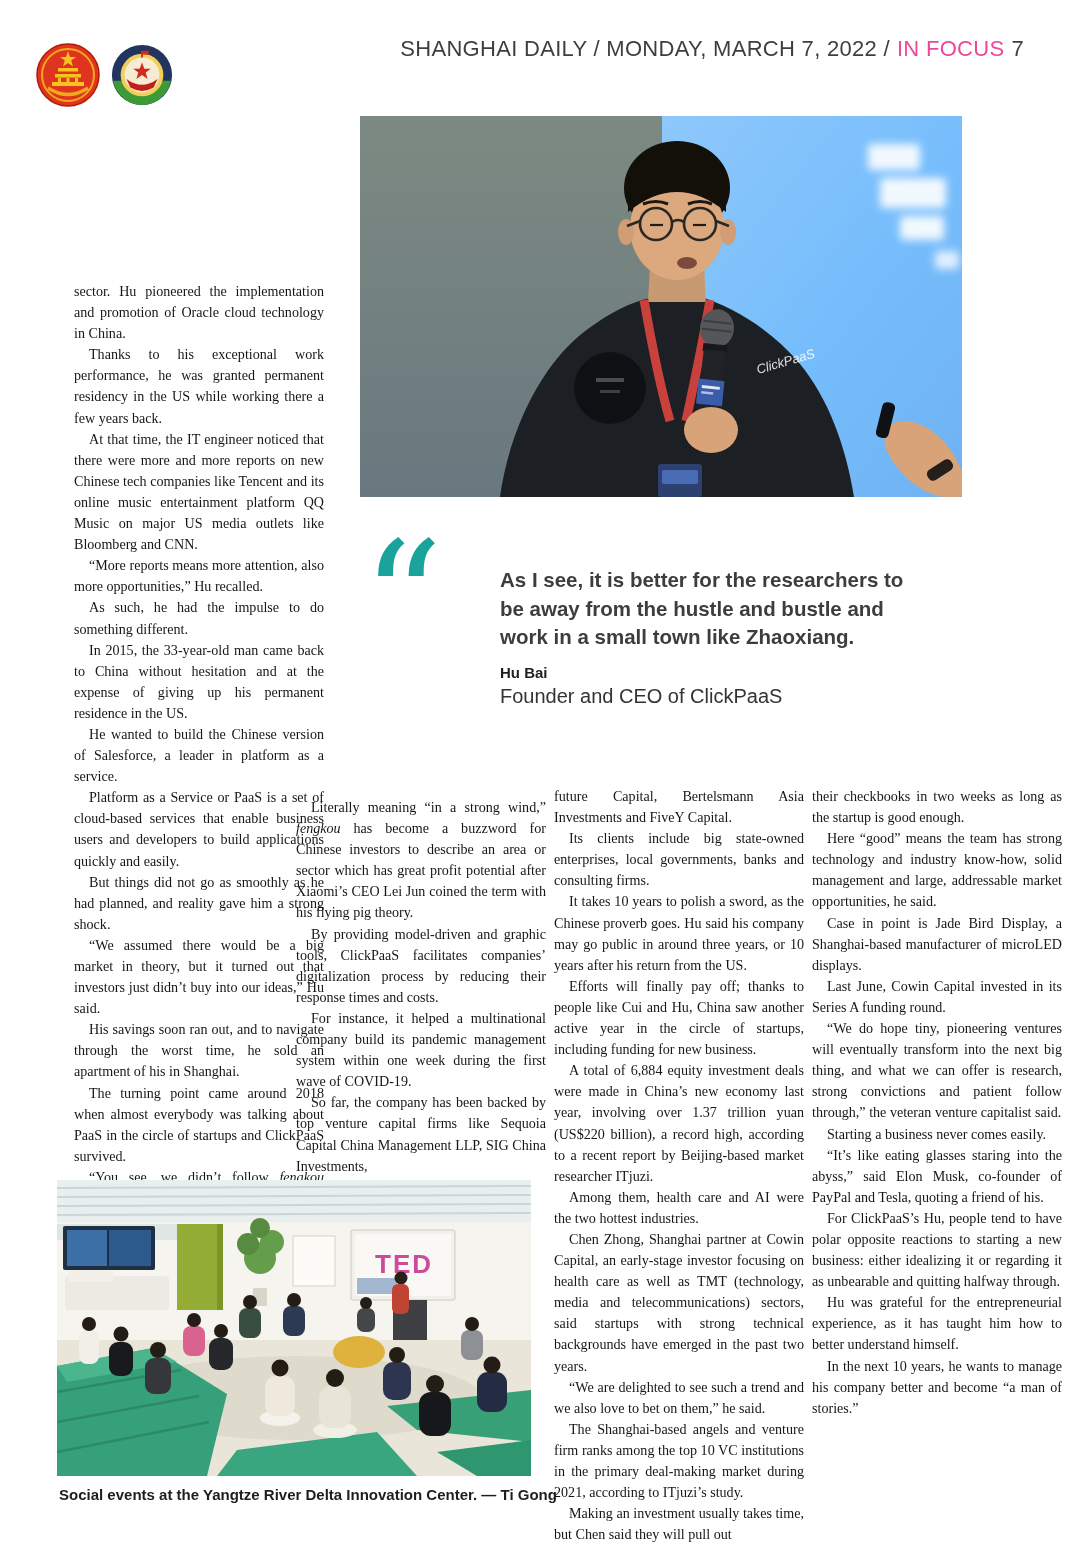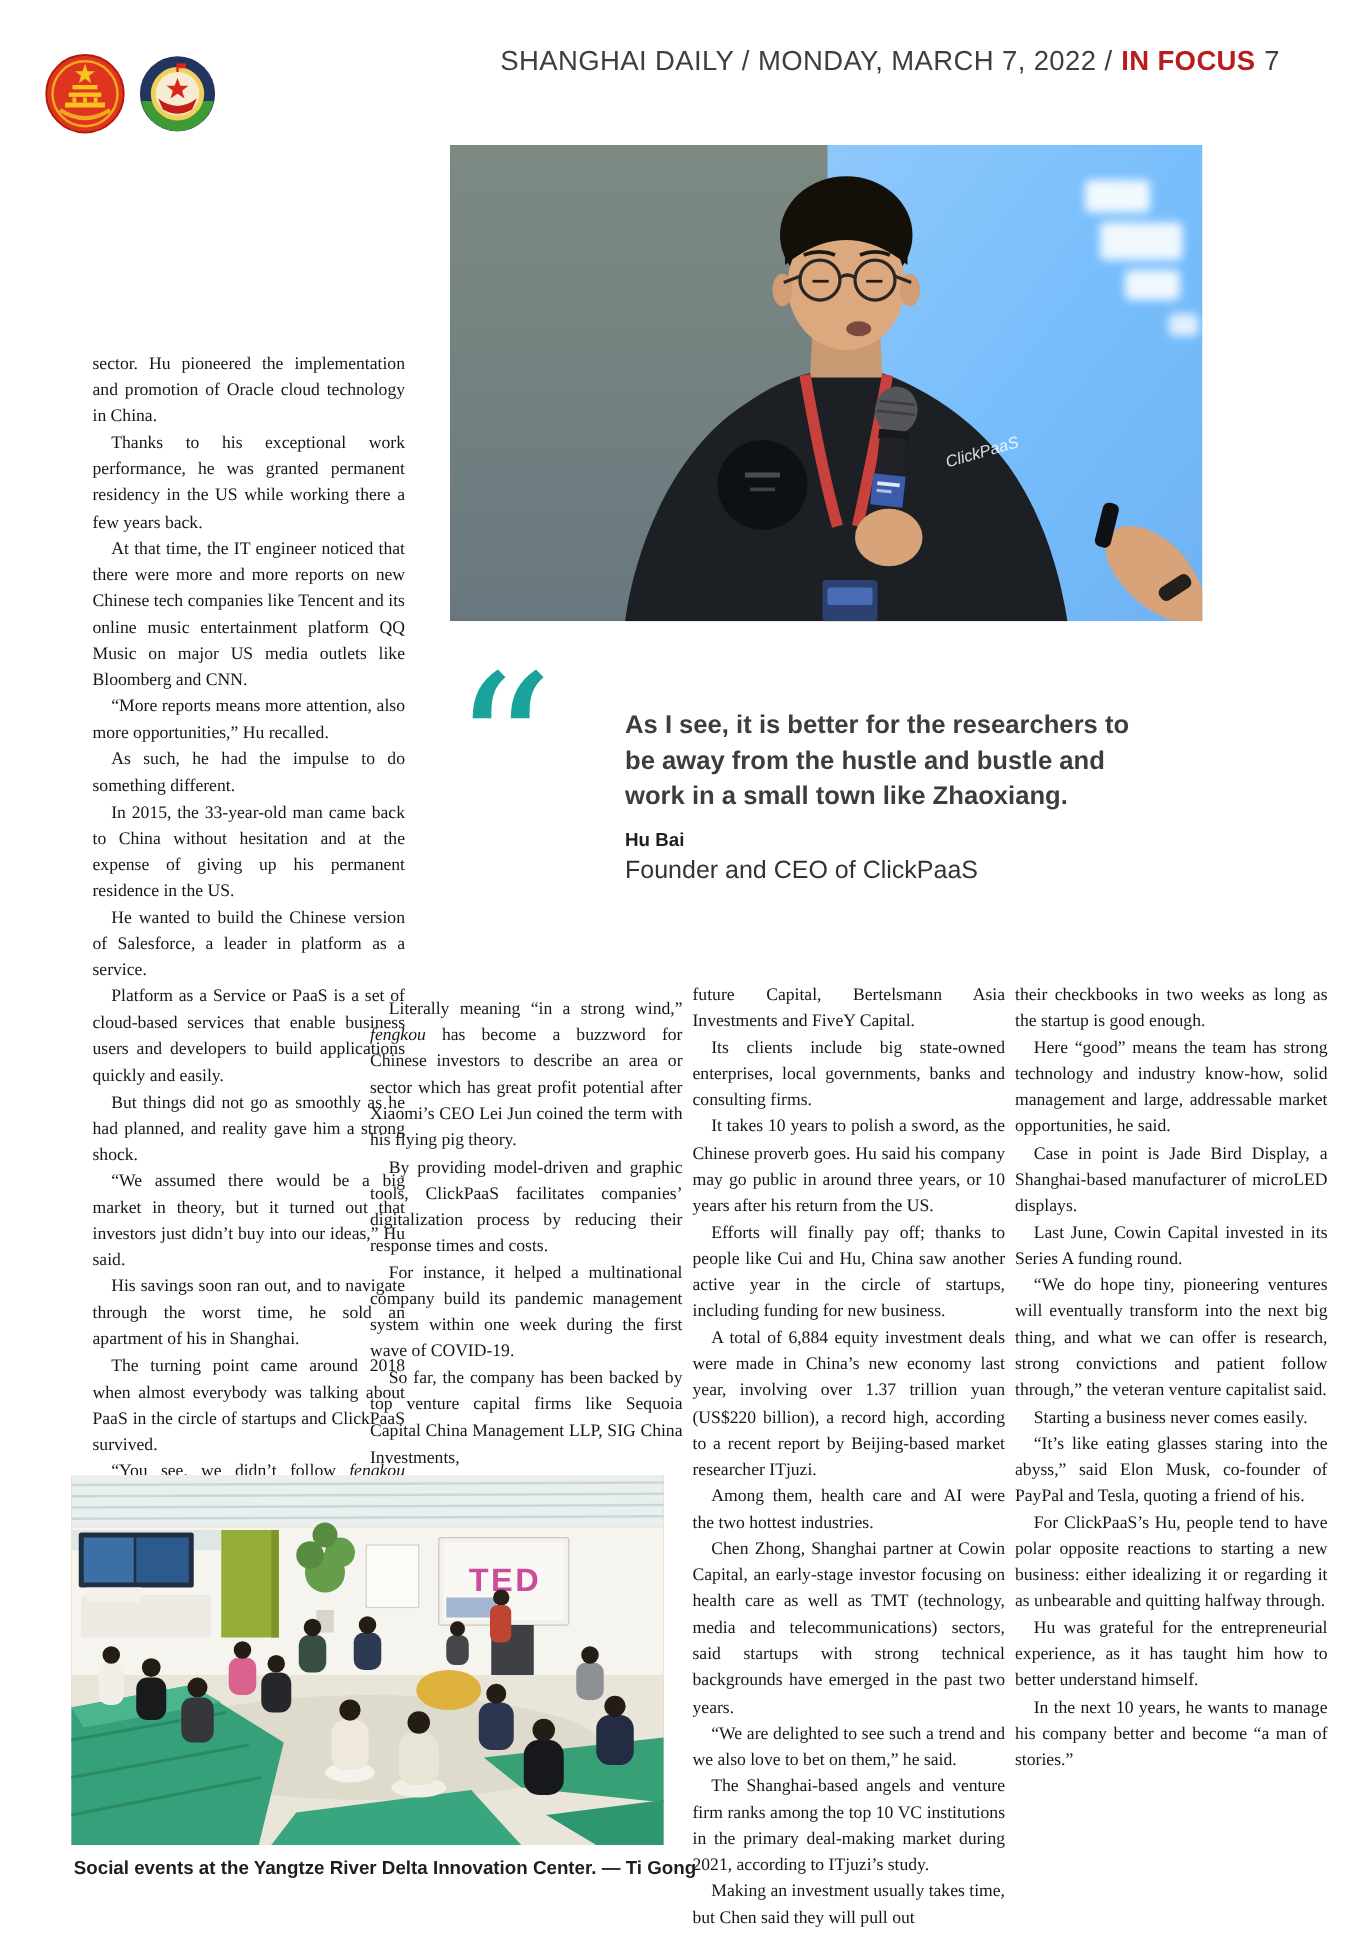--- a/index.html
+++ b/index.html
@@ -5,25 +5,25 @@
 <style>
   html,body{margin:0;padding:0;background:#ffffff;}
   .page{position:relative;width:1064px;height:1548px;background:#ffffff;overflow:hidden;
         font-family:"Liberation Serif",serif;}
 
   
   .emblems{position:absolute;left:36px;top:40px;display:flex;gap:9px;align-items:center;}
   .emblem{display:block;}
   .masthead{position:absolute;top:36px;right:40px;display:flex;gap:7px;align-items:baseline;
             font-family:"Liberation Sans",sans-serif;font-size:22px;color:#3e3e3e;letter-spacing:.3px;}
-  .masthead .section{font-weight:bold;color:#b91c1c;}
+  .masthead .section{font-weight:normal;color:#ec4899;}
 
   
   .main-photo{position:absolute;left:360px;top:116px;width:602px;height:381px;}
-  .bottom-photo{position:absolute;left:57px;top:1180px;width:474px;height:296px;background:#fdba74;}
+  .bottom-photo{position:absolute;left:57px;top:1180px;width:474px;height:296px;background:#c4b5fd;}
   .main-photo svg,.bottom-photo svg{display:block;width:100%;height:100%;}
 
   
   .quote-mark{position:absolute;left:362px;top:520px;width:120px;height:130px;
               font-family:"DejaVu Serif",serif;font-size:158px;line-height:1;color:#1aa39a;
               user-select:none;}
   .quote-text{position:absolute;left:500px;top:566px;width:424px;
               font-family:"Liberation Sans",sans-serif;font-size:20.5px;line-height:28.5px;
               color:#3c3e3e;font-weight:700;}
   .quote-author{position:absolute;left:500px;top:664px;font-family:"Liberation Sans",sans-serif;

